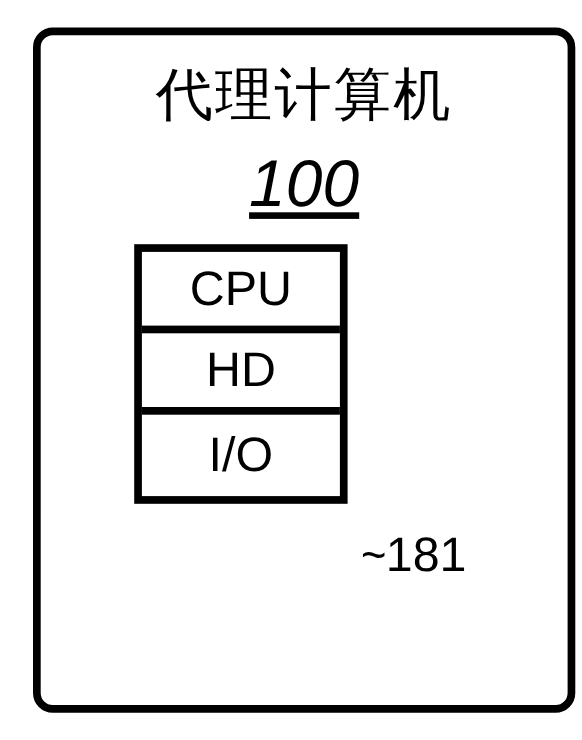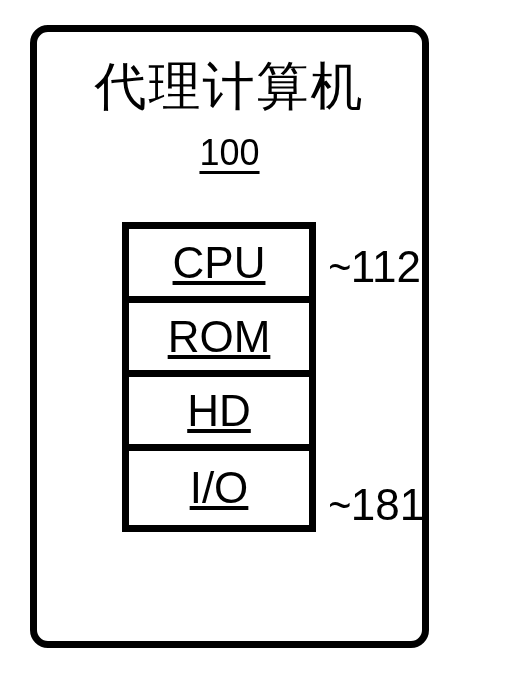--- a/index.html
+++ b/index.html
@@ -11,59 +11,59 @@
       width: 529px;
       height: 673px;
       background: #fff;
       position: relative;
       font-family: Arial, sans-serif;
     }
     .outer-box {
       position: absolute;
       left: 30px;
       top: 25px;
-      width: 399px;
+      width: 493px;
       height: 623px;
       border: 7px solid #000;
       border-radius: 18px;
     }
     .title {
       position: absolute;
       left: 50%;
       transform: translateX(-50%);
       top: 20px;
       font-size: 52px;
       font-weight: normal;
       letter-spacing: 2px;
       white-space: nowrap;
     }
     .number {
       position: absolute;
       left: 50%;
       transform: translateX(-50%);
       top: 100px;
-      font-size: 36px;
+      font-size: 60px;
       text-decoration: underline;
       text-underline-offset: 6px;
+      font-style: italic;
     }
     .table {
       position: absolute;
       left: 85px;
       top: 190px;
       border: 7px solid #000;
     }
     .row {
       position: relative;
       width: 180px;
       height: 74px;
       border-bottom: 7px solid #000;
       display: flex;
       align-items: center;
       justify-content: center;
-      text-decoration: underline;
     }
     .row:last-child {
       border-bottom: none;
     }
     .cell-label {
       font-size: 44px;
       font-weight: normal;
     }
     .ref-label {
       position: absolute;
@@ -81,24 +81,20 @@
 <body>
 
 <div class="outer-box">
   <div class="title">代理计算机</div>
   <div class="number">100</div>
   <div class="table">
     <div class="row">
       <span class="cell-label">CPU</span>
     </div>
     <div class="row">
-      <span class="cell-label">ROM</span>
-    </div>
-    <div class="row">
       <span class="cell-label">HD</span>
     </div>
     <div class="row">
       <span class="cell-label">I/O</span>
     </div>
   </div>
-  <div class="ref-label" style="top:210px"><span class="tilde">~</span><span>112</span></div>
   <div class="ref-label" style="top:448px"><span class="tilde">~</span><span>181</span></div>
 </div>
 
 </body></html>

